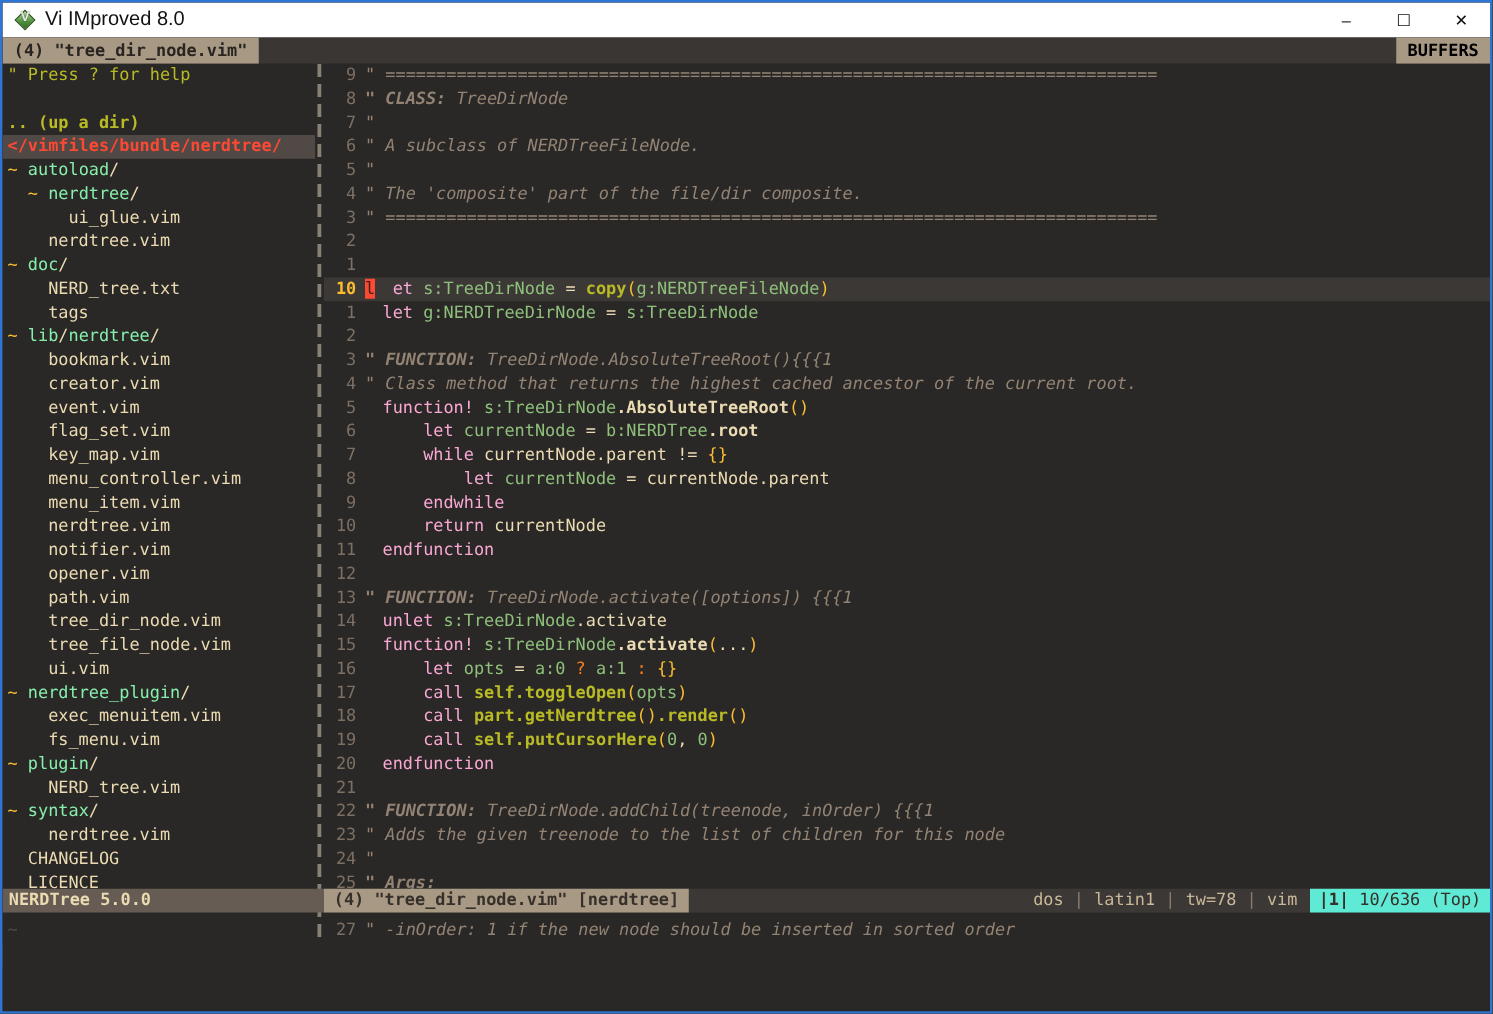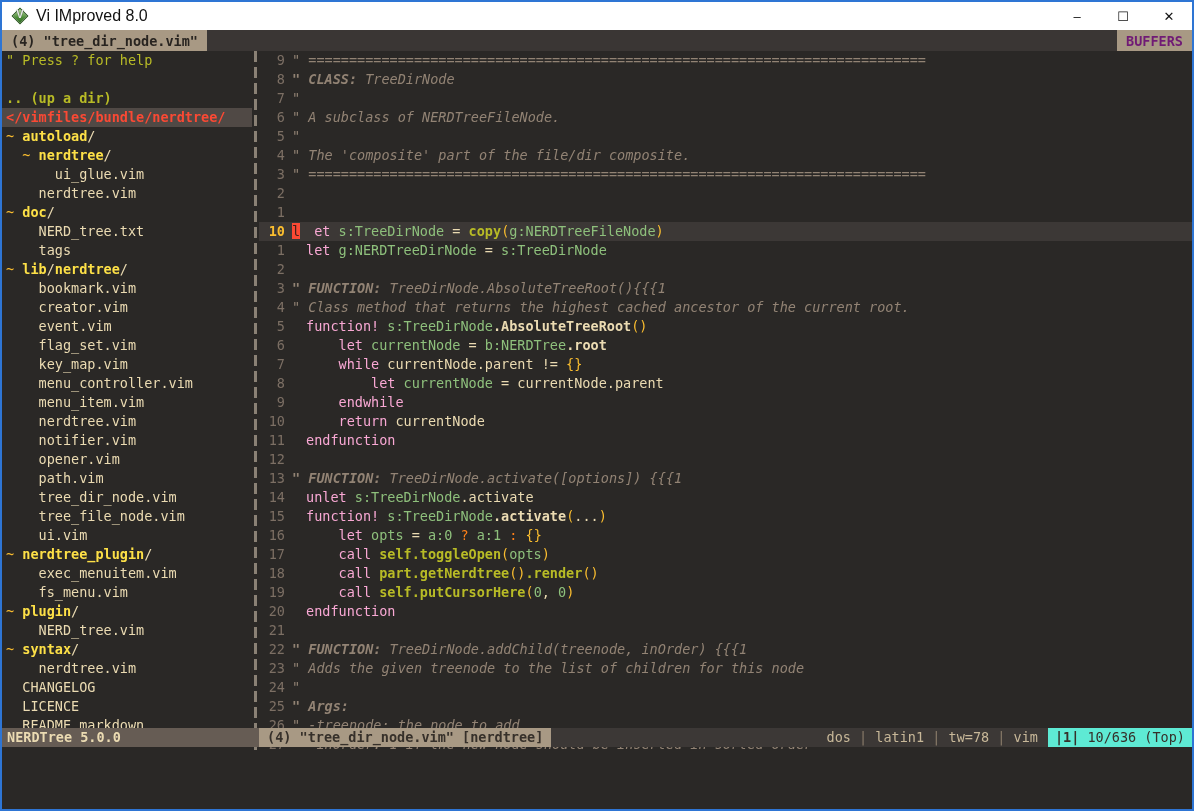--- a/index.html
+++ b/index.html
@@ -22,21 +22,21 @@
   .title-text{margin-left:7px;font-size:16px;color:#111;}
   .win-buttons{margin-left:auto;display:flex;height:28px;}
   .win-btn{width:46px;height:28px;display:flex;align-items:center;justify-content:center;
     font-size:13px;color:#111;cursor:default;}
   
   .tabline{position:absolute;left:0;top:28px;width:1190px;height:21px;background:#3a3634;
     display:flex;align-items:stretch;font-size:13.5px;}
   .tab-active{background:#a89984;color:#282420;font-weight:bold;padding:0 9px;
     display:flex;align-items:center;white-space:pre;}
   .tab-fill{flex:1;}
-  .buffers-label{background:#a89984;color:#701a75;font-weight:bold;padding:0 9px;
+  .buffers-label{background:#a89984;color:#000000;font-weight:bold;padding:0 9px;
     display:flex;align-items:center;}
   
   .main{position:absolute;left:0;top:49px;width:1190px;height:704px;}
   .sidebar{position:absolute;left:0;top:0;width:250px;height:704px;background:#2a2826;
     overflow:hidden;font-size:13.5px;line-height:19px;}
   .trow{height:19px;white-space:pre;padding-left:4px;overflow:hidden;}
   .trow-hl{background:#504945;}
   .vsep{position:absolute;left:252px;top:0;width:3px;height:704px;
     background:repeating-linear-gradient(to bottom,#8a8175 0 11px,rgba(0,0,0,0) 11px 16px);}
   .editor{position:absolute;left:257px;top:0;width:933px;height:704px;background:#2a2826;
@@ -54,26 +54,26 @@
   .s-o{color:#fe8019;}
   .s-c{color:#928374;font-style:italic;}
   .s-cb{color:#928374;font-style:italic;font-weight:bold;}
   .s-t{color:#ebdbb2;}
   .s-tb{color:#ebdbb2;font-weight:bold;}
   .s-cur{background:#fb4934;color:#43201a;}
   
   .t-help{color:#b8bb26;}
   .t-up{color:#b8bb26;font-weight:bold;}
   .t-root{color:#fb4934;font-weight:bold;}
-  .t-dir{color:#fde047;font-weight:bold;}
+  .t-dir{color:#86efac;font-weight:normal;}
   .t-y{color:#fabd2f;}
   .t-file{color:#ebdbb2;}
   .t-tilde{color:#504945;}
   
-  .statusline{position:absolute;left:0;top:726px;width:1190px;height:19px;display:flex;
+  .statusline{position:absolute;left:0;top:709px;width:1190px;height:19px;display:flex;
     font-size:13.5px;line-height:19px;}
   .st-nerdtree{flex:0 0 257px;background:#665c54;color:#ebdbb2;font-weight:bold;
     padding-left:5px;white-space:pre;}
   .st-right{flex:1;background:#3c3836;display:flex;}
   .st-buffer{background:#a89984;color:#36302a;font-weight:bold;padding:0 8px;white-space:pre;}
   .st-fill{flex:1;}
   .st-flags{color:#c8b899;white-space:pre;padding-right:10px;margin-left:18px;}
   .st-flags .sep{color:#8a7c6a;}
   .st-pos{background:#5eead4;color:#36302a;padding:0 7px;white-space:pre;}
   .st-pos .bold{font-weight:bold;}

